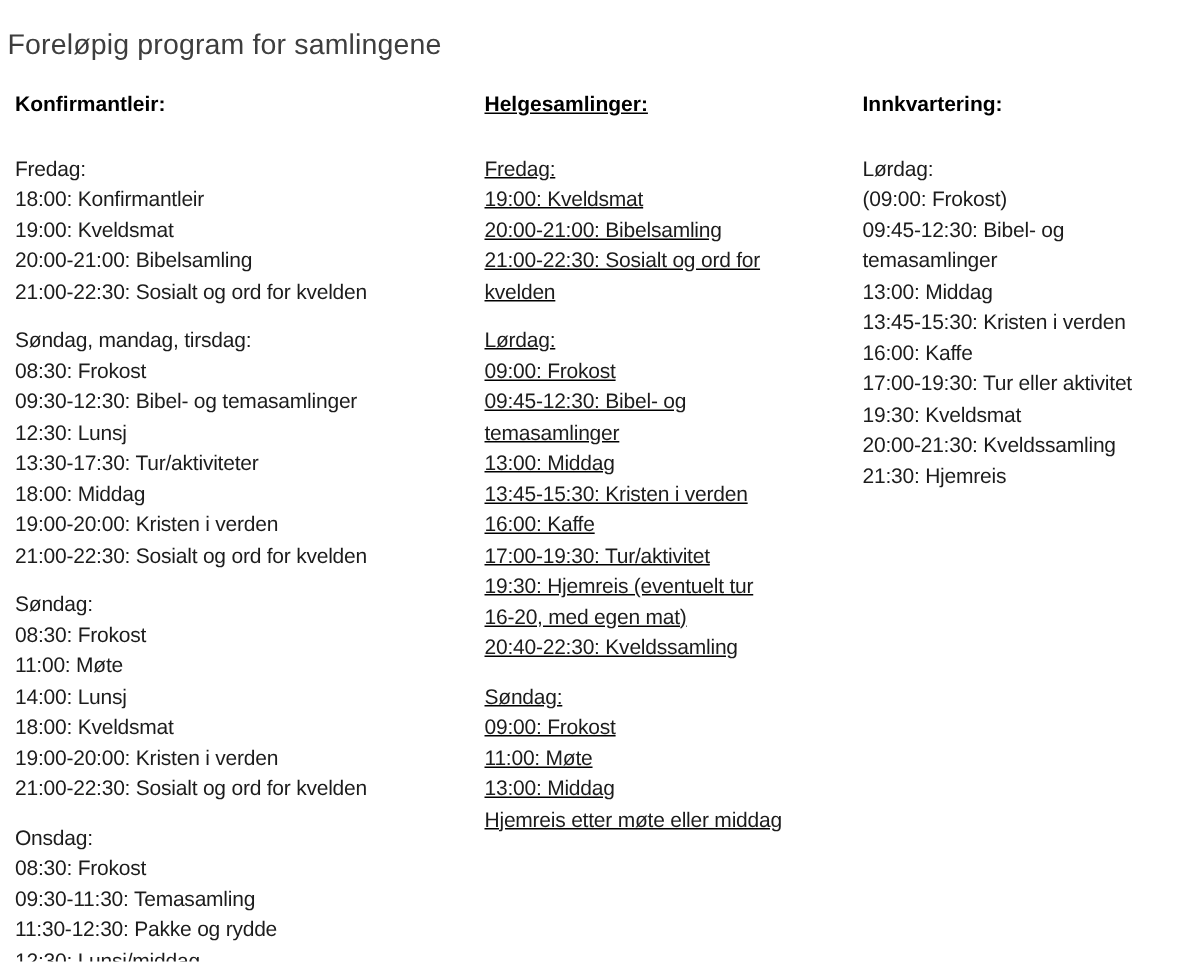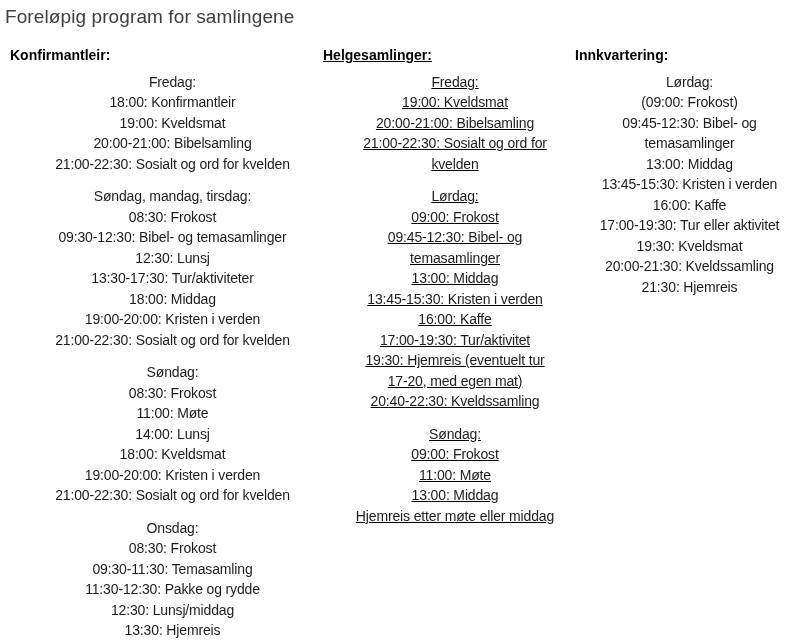--- a/index.html
+++ b/index.html
@@ -11,49 +11,49 @@
     overflow: hidden;
   }
   .page {
     position: relative;
     width: 792px;
     height: 641px;
     box-sizing: border-box;
   }
   .doc-title {
     margin: 0 0 16px 5px;
-    padding-top: 4px;
+    padding-top: 18px;
     font-size: 19px;
     font-weight: 400;
     line-height: 25px;
     letter-spacing: 0.1px;
     color: var(--title, #3e3e3e);
     white-space: nowrap;
   }
   .columns {
     display: flex;
     align-items: flex-start;
     margin: 2px 0 0 10px;
   }
   .column {
     box-sizing: border-box;
     flex: 0 0 auto;
   }
   .column:nth-child(1) { width: 313px; }
   .column:nth-child(2) { width: 252px; text-decoration: underline; }
   .column:nth-child(3) { width: 217px; }
   .col-header {
-    margin: 0 0 6px 0;
+    margin: 0 0 22px 0;
     font-size: 14px;
     font-weight: 700;
     line-height: 20.5px;
     color: var(--heading, #000000);
     white-space: nowrap;
   }
-  .day-block { margin: 0 0 12px 12px; text-align: center; }
+  .day-block { margin: 0 0 12px 0; }
   .line {
     font-size: 14px;
     font-weight: 400;
     line-height: 20.5px;
     letter-spacing: -0.15px;
     color: var(--body, #1c1c1c);
     white-space: nowrap;
   }
 </style>
 </head>
@@ -111,21 +111,21 @@
         <div class="day-block">
           <div class="line">Lørdag:</div>
           <div class="line">09:00: Frokost</div>
           <div class="line">09:45-12:30: Bibel- og</div>
           <div class="line">temasamlinger</div>
           <div class="line">13:00: Middag</div>
           <div class="line">13:45-15:30: Kristen i verden</div>
           <div class="line">16:00: Kaffe</div>
           <div class="line">17:00-19:30: Tur/aktivitet</div>
           <div class="line">19:30: Hjemreis (eventuelt tur</div>
-          <div class="line">17-20, med egen mat)</div>
+          <div class="line">16-20, med egen mat)</div>
           <div class="line">20:40-22:30: Kveldssamling</div>
         </div>
         <div class="day-block">
           <div class="line">Søndag:</div>
           <div class="line">09:00: Frokost</div>
           <div class="line">11:00: Møte</div>
           <div class="line">13:00: Middag</div>
           <div class="line">Hjemreis etter møte eller middag</div>
         </div>
       </section>

